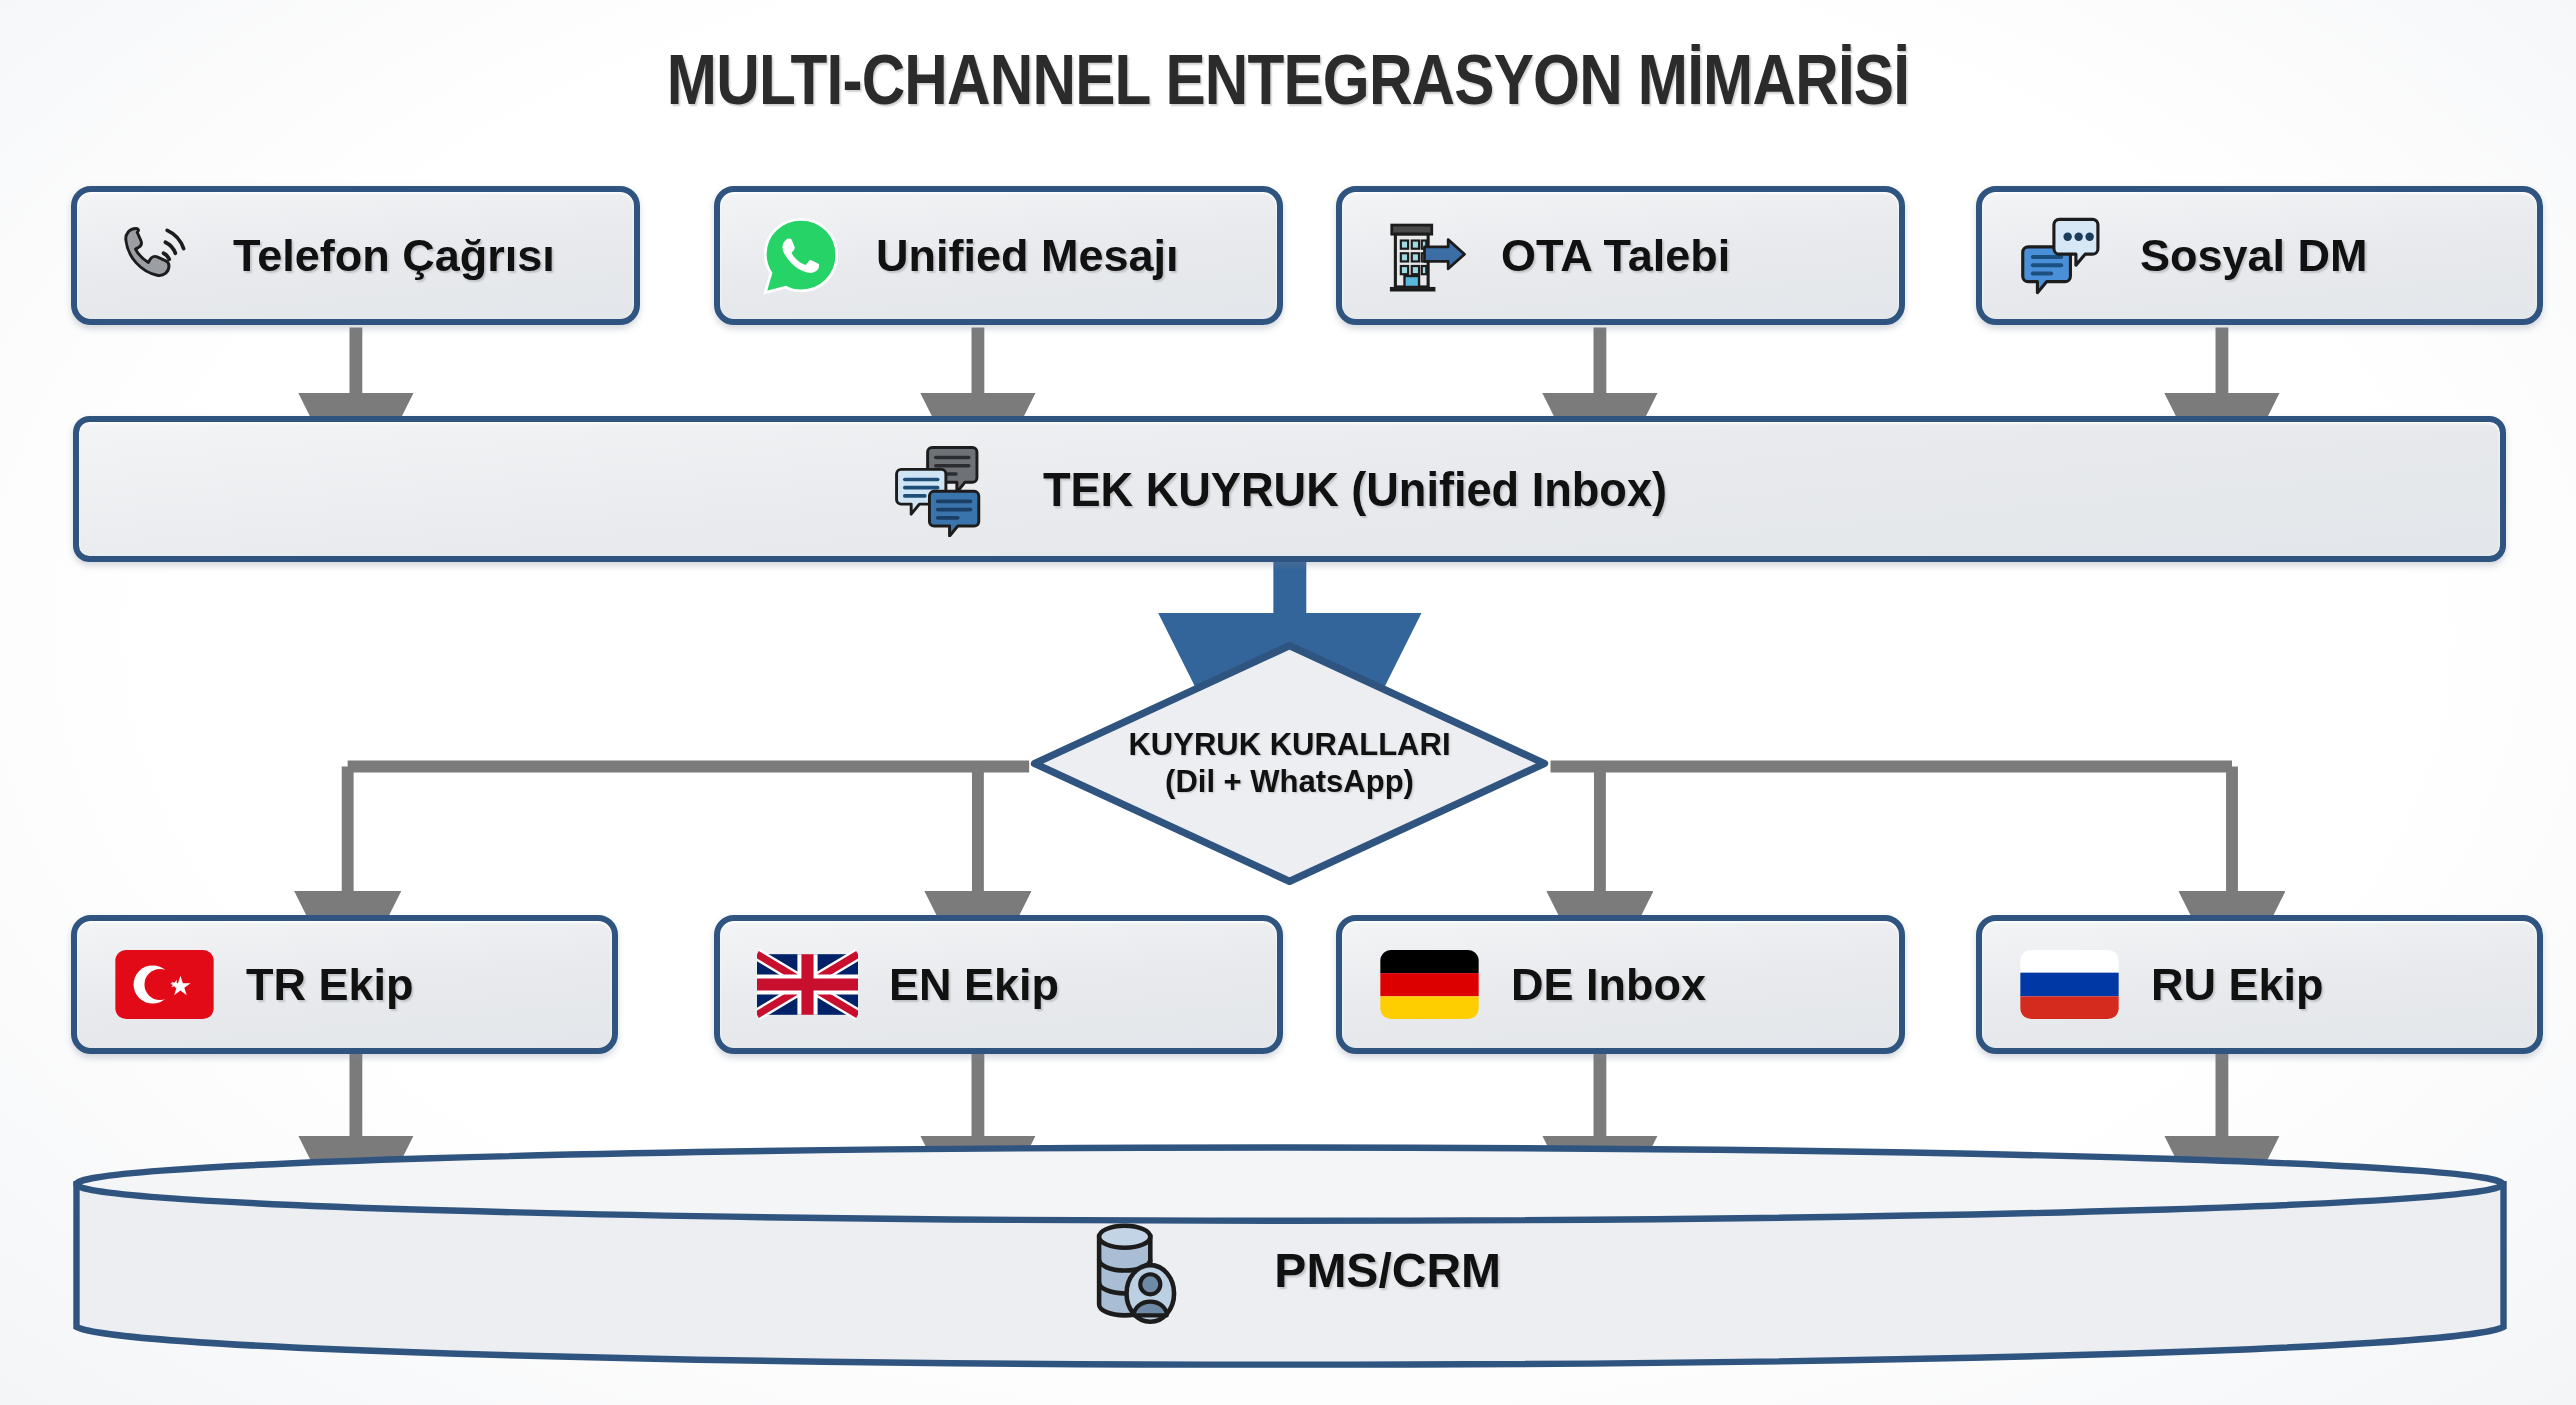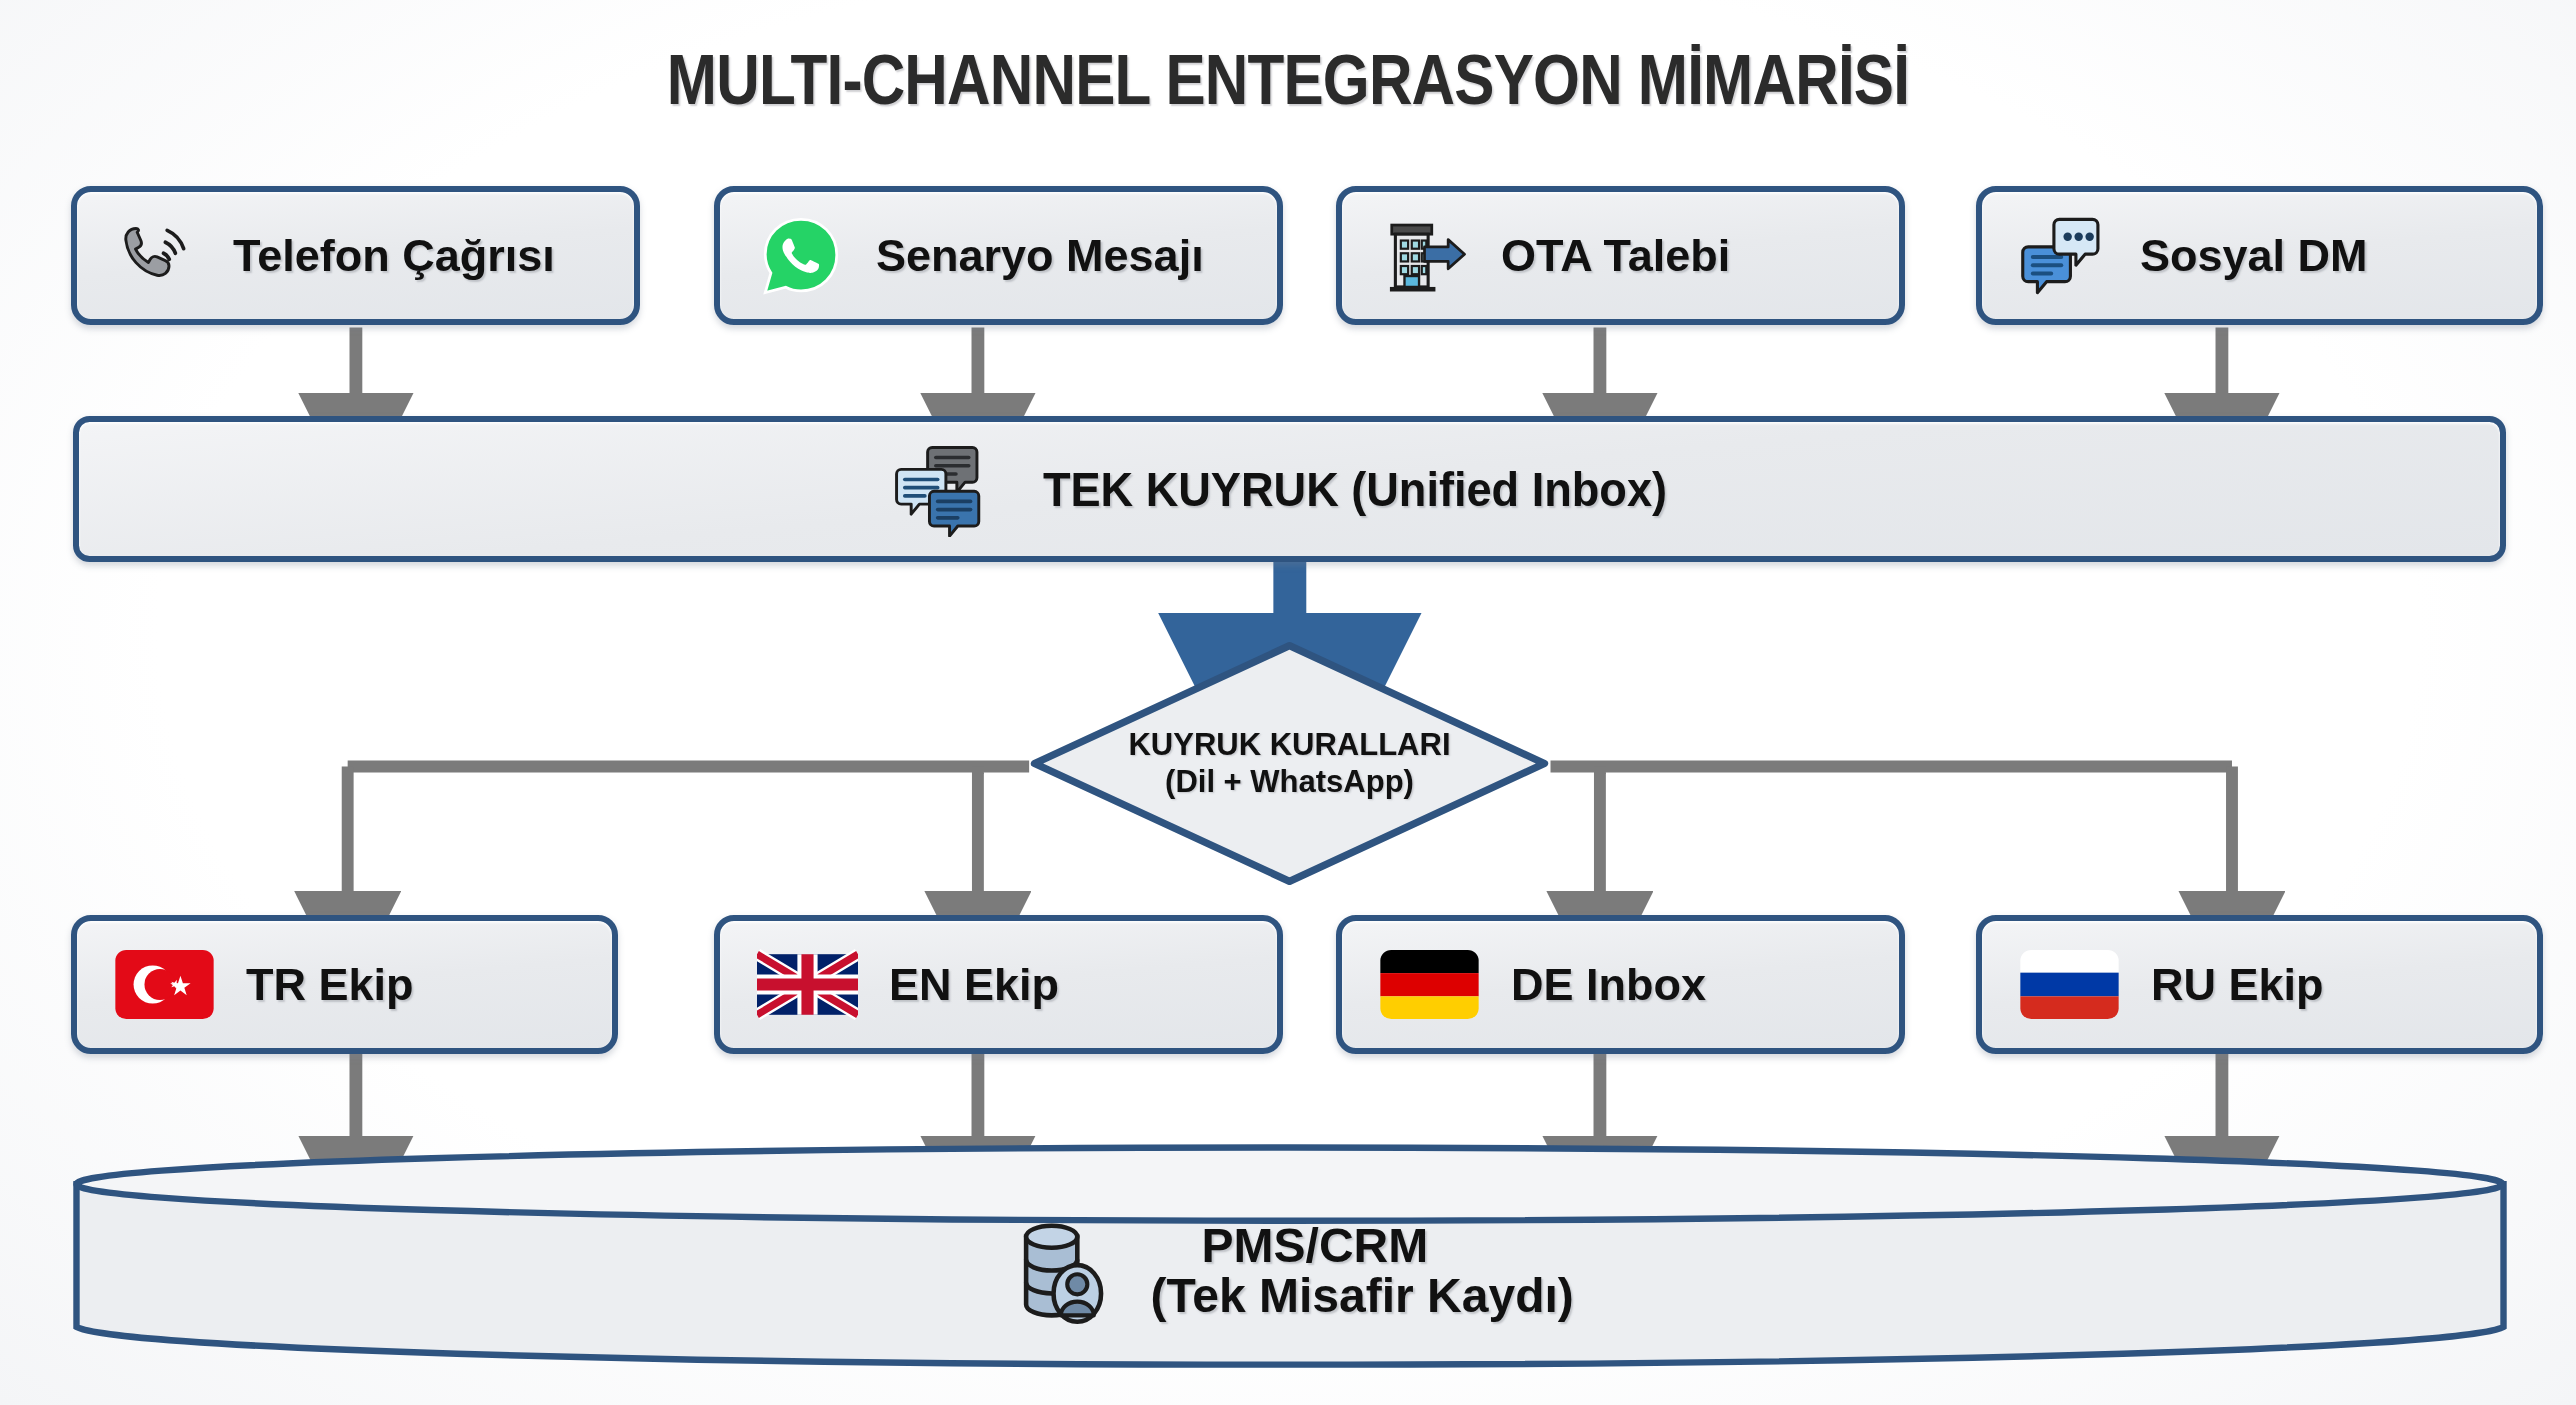--- a/index.html
+++ b/index.html
@@ -225,21 +225,21 @@
       <path d="M54 45c3 1.4 5 3.6 6.3 6.6" fill="none" stroke="#1c1c1c" stroke-width="4" stroke-linecap="round"></path>
     </svg>
     <span class="label">Telefon Çağrısı</span>
   </div>
 
   <div class="node chan" style="left:714px; top:186px; width:569px;">
     <svg class="icon" width="88" height="88" viewBox="0 0 96 96">
       <path d="M48 8C26 8 9 25 9 46c0 7.5 2.3 14.6 6.2 20.5L9 88l22.4-6C36.3 84.6 42 86 48 86c22 0 39-17 39-39S70 8 48 8z" fill="#25d366" stroke="#ffffff" stroke-width="3"></path>
       <path d="M35 29c-1.4 0-2.8.6-3.8 1.8-1.2 1.4-3.4 3.4-3.4 8 0 4.6 3.5 9.2 4 9.8.5.6 6.8 11.2 16.8 15.2 8.3 3.3 10 2.7 11.8 2.5 1.8-.2 5.8-2.4 6.6-4.6.8-2.3.8-4.2.6-4.6-.2-.4-.9-.7-1.8-1.2-1-.5-5.8-2.9-6.7-3.2-.9-.3-1.6-.5-2.2.5-.6 1-2.5 3.2-3.1 3.8-.6.7-1.1.8-2.1.3-1-.5-4.2-1.6-8-5-3-2.6-5-5.9-5.6-6.9-.6-1 0-1.6.5-2.1.5-.5 1-1.1 1.5-1.7.5-.6.7-1 1-1.7.3-.7.2-1.3 0-1.8-.3-.5-2.2-5.3-3-7.3-.8-1.9-1.6-1.6-2.2-1.6z" fill="#ffffff"></path>
     </svg>
-    <span class="label">Senaryo Mesajı</span>
+    <span class="label">Unified Mesajı</span>
   </div>
 
   <div class="node chan" style="left:1336px; top:186px; width:569px;">
     <svg class="icon" width="91" height="88" viewBox="0 0 100 96">
       <rect x="14" y="14" width="44" height="10" fill="#4a4a4a" stroke="#1c1c1c" stroke-width="3"></rect>
       <rect x="18" y="24" width="36" height="58" fill="#e7e8ea" stroke="#1c1c1c" stroke-width="3.4"></rect>
       <g fill="#9fd9e2" stroke="#1c1c1c" stroke-width="2.4">
         <rect x="24" y="31" width="8" height="9"></rect>
           <rect x="36" y="31" width="8" height="9"></rect>
           <rect x="47" y="31" width="5" height="9"></rect>
@@ -376,19 +376,18 @@
           <ellipse cx="50" cy="26" rx="28" ry="12" fill="#c3d4e6"></ellipse>
           <path d="M22 51 A28 12 0 0 0 78 51" fill="none"></path>
           <path d="M22 76 A28 12 0 0 0 78 76" fill="none"></path>
         </g>
         <ellipse cx="78" cy="88" rx="26" ry="31" fill="#bcd0e4" stroke="#1c1c1c" stroke-width="5"></ellipse>
         <circle cx="78" cy="78" r="11" fill="#6f8aa6" stroke="#1c1c1c" stroke-width="4.5"></circle>
         <path d="M60 112 a18 15 0 0 1 36 0 z" fill="#6f8aa6" stroke="#1c1c1c" stroke-width="4.5" stroke-linejoin="round"></path>
       </svg>
       <div class="cyl-text">
         <span class="t1">PMS/CRM</span>
-        <span class="t2">(Tek Misafir Kaydı)</span>
       </div>
     </div>
   </div>
 
 </div>
 
 
 </body></html>

